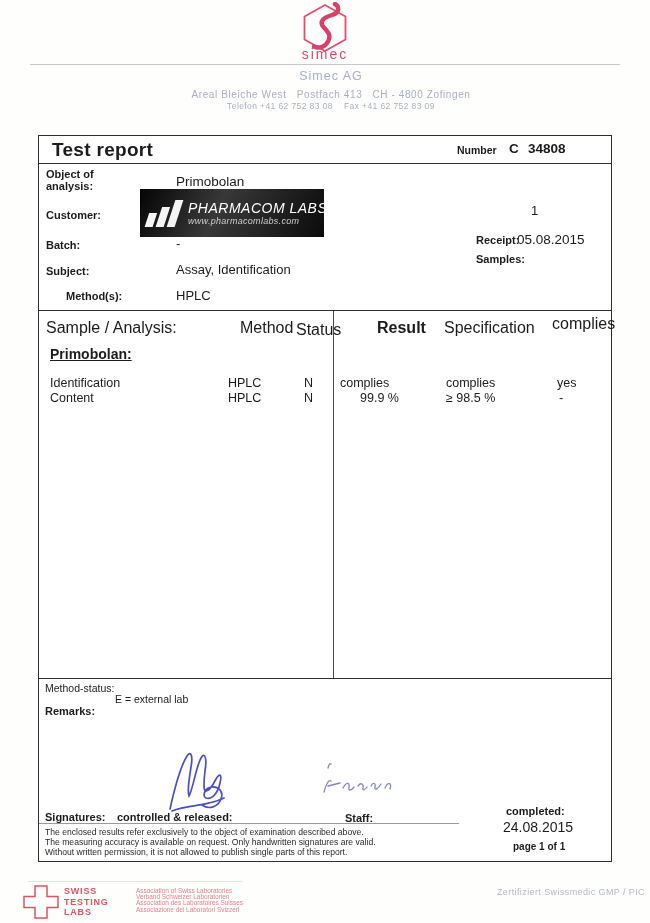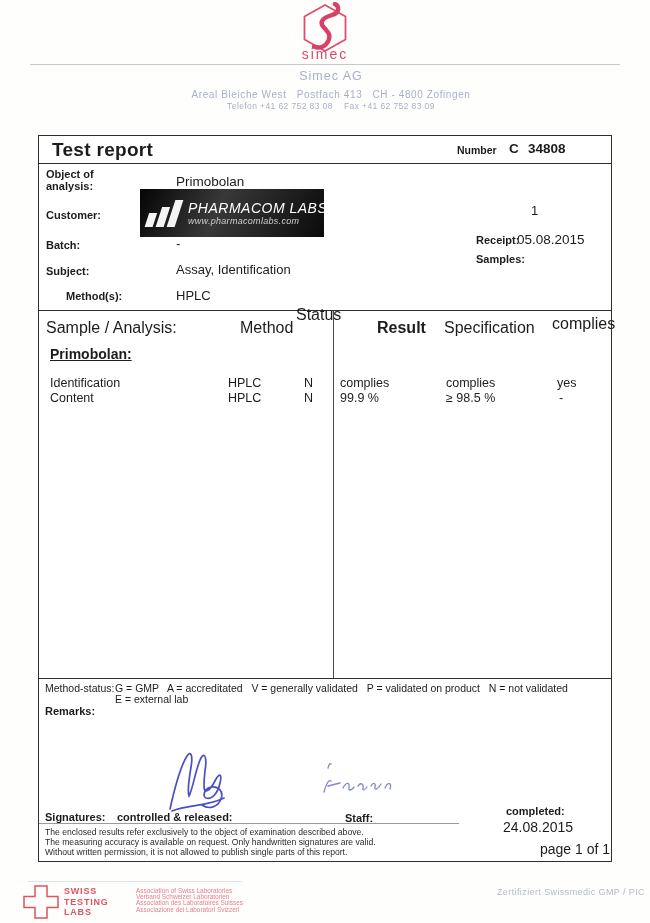--- a/index.html
+++ b/index.html
@@ -118,49 +118,48 @@
   <div class="abs" style="left:531px; top:203px; font-size:13px;">1</div>
   <div class="abs flabel" style="left:476px; top:234px;">Receipt:</div>
   <div class="abs" style="left:517px; top:232px; font-size:13.5px;">05.08.2015</div>
 
   <div class="hline" style="left:38px; top:310px; width:574px;"></div>
 
   <div class="vline" style="left:333px; top:311px; height:367px;"></div>
 
   <div class="abs th" style="left:46px; top:319px;">Sample / Analysis:</div>
   <div class="abs th" style="left:240px; top:319px;">Method</div>
-  <div class="abs th" style="left:296px; top:306px;">Status</div>
+  <div class="abs th" style="left:296px; top:321px;">Status</div>
   <div class="abs th" style="left:338px; top:319px; font-weight:bold;margin-left:39px;">Result</div>
   <div class="abs th" style="left:444px; top:319px;">Specification</div>
   <div class="abs th" style="left:552px; top:315px;">complies</div>
 
   <div class="abs group-title">Primobolan:</div>
 
   <div>
     <div class="abs cell" style="left:50px;  top:376px;">Identification</div>
     <div class="abs cell" style="left:228px; top:376px;">HPLC</div>
     <div class="abs cell" style="left:304px; top:376px;">N</div>
     <div class="abs cell" style="left:340px; top:376px;">complies</div>
     <div class="abs cell" style="left:446px; top:376px;">complies</div>
     <div class="abs cell" style="left:557px; top:376px;">yes</div>
   </div>
 
   <div>
     <div class="abs cell" style="left:50px;  top:391px;">Content</div>
     <div class="abs cell" style="left:228px; top:391px;">HPLC</div>
     <div class="abs cell" style="left:304px; top:391px;">N</div>
-    <div class="abs cell" style="left:340px; top:391px;">99.9 %</div>
+    <div class="abs cell" style="left:360px; top:391px;">99.9 %</div>
     <div class="abs cell" style="left:446px; top:391px;">≥ 98.5 %</div>
     <div class="abs cell" style="left:559px; top:391px;">-</div>
   </div>
 
   <div class="hline" style="left:38px; top:678px; width:574px;"></div>
 
   <div class="abs small" style="left:45px; top:682px;">Method-status:</div>
-  <div class="abs small" style="left:115px; top:682px;">G = GMP   A = accreditated   V = generally validated   P = validated on product   N = not validated</div>
   <div class="abs small" style="left:115px; top:693px;">E = external lab</div>
   <div class="abs flabel" style="left:45px; top:705px;">Remarks:</div>
 
   <svg class="abs" style="left:160px; top:747px;" width="76" height="66" viewBox="0 0 76 66">
     <g fill="none" stroke="#4a4fc4" stroke-width="1.7" stroke-linecap="round">
       <path d="M10,62 C14,44 20,20 27,9 C31,3 33,9 31,20 C29,32 27,44 29,49 C33,42 36,20 41,11 C45,4 47,12 45,24 C44,33 43,41 45,44 C49,45 53,38 56,32 C60,25 62,28 60,36 C58,46 52,53 46,51 C42,49 45,41 51,40 C58,39 64,44 61,52 C58,60 49,63 42,58"></path>
       <path d="M12,64 C28,57 46,60 64,51"></path>
     </g>
   </svg>
   <svg class="abs" style="left:314px; top:760px;" width="84" height="44" viewBox="0 0 84 44">
@@ -178,21 +177,21 @@
   <div class="abs flabel" style="left:117px; top:811px;">controlled &amp; released:</div>
   <div class="abs flabel" style="left:345px; top:812px;">Staff:</div>
   <div class="sig-rule"></div>
 
   <div class="abs fine" style="left:45px; top:837px;">The measuring accuracy is available on request. Only handwritten signatures are valid.</div>
   <div class="abs fine" style="left:45px; top:827px;">The enclosed results refer exclusively to the object of examination described above.</div>
   <div class="abs fine" style="left:45px; top:847px;">Without written permission, it is not allowed to publish single parts of this report.</div>
 
   <div class="abs flabel" style="left:506px; top:805px;">completed:</div>
   <div class="abs" style="left:503px; top:819px; font-size:14px;">24.08.2015</div>
-  <div class="abs" style="left:540px; top:841px; font-size:14px;">page 1 of 1</div>
+  <div class="abs" style="left:513px; top:841px; font-size:10px;font-weight:bold;">page 1 of 1</div>
 
   <div class="foot-rule"></div>
   <svg class="abs" style="left:22px; top:884px;" width="38" height="36" viewBox="0 0 38 36">
     <path d="M13,2 h12 v10.5 h11 v11 h-11 v10.5 h-12 v-10.5 h-11 v-11 h11 z" fill="none" stroke="#e0545e" stroke-width="1.5"></path>
   </svg>
   <div class="labs-word">
     <div>SWISS</div>
     <div>TESTING</div>
     <div>LABS</div>
   </div>

